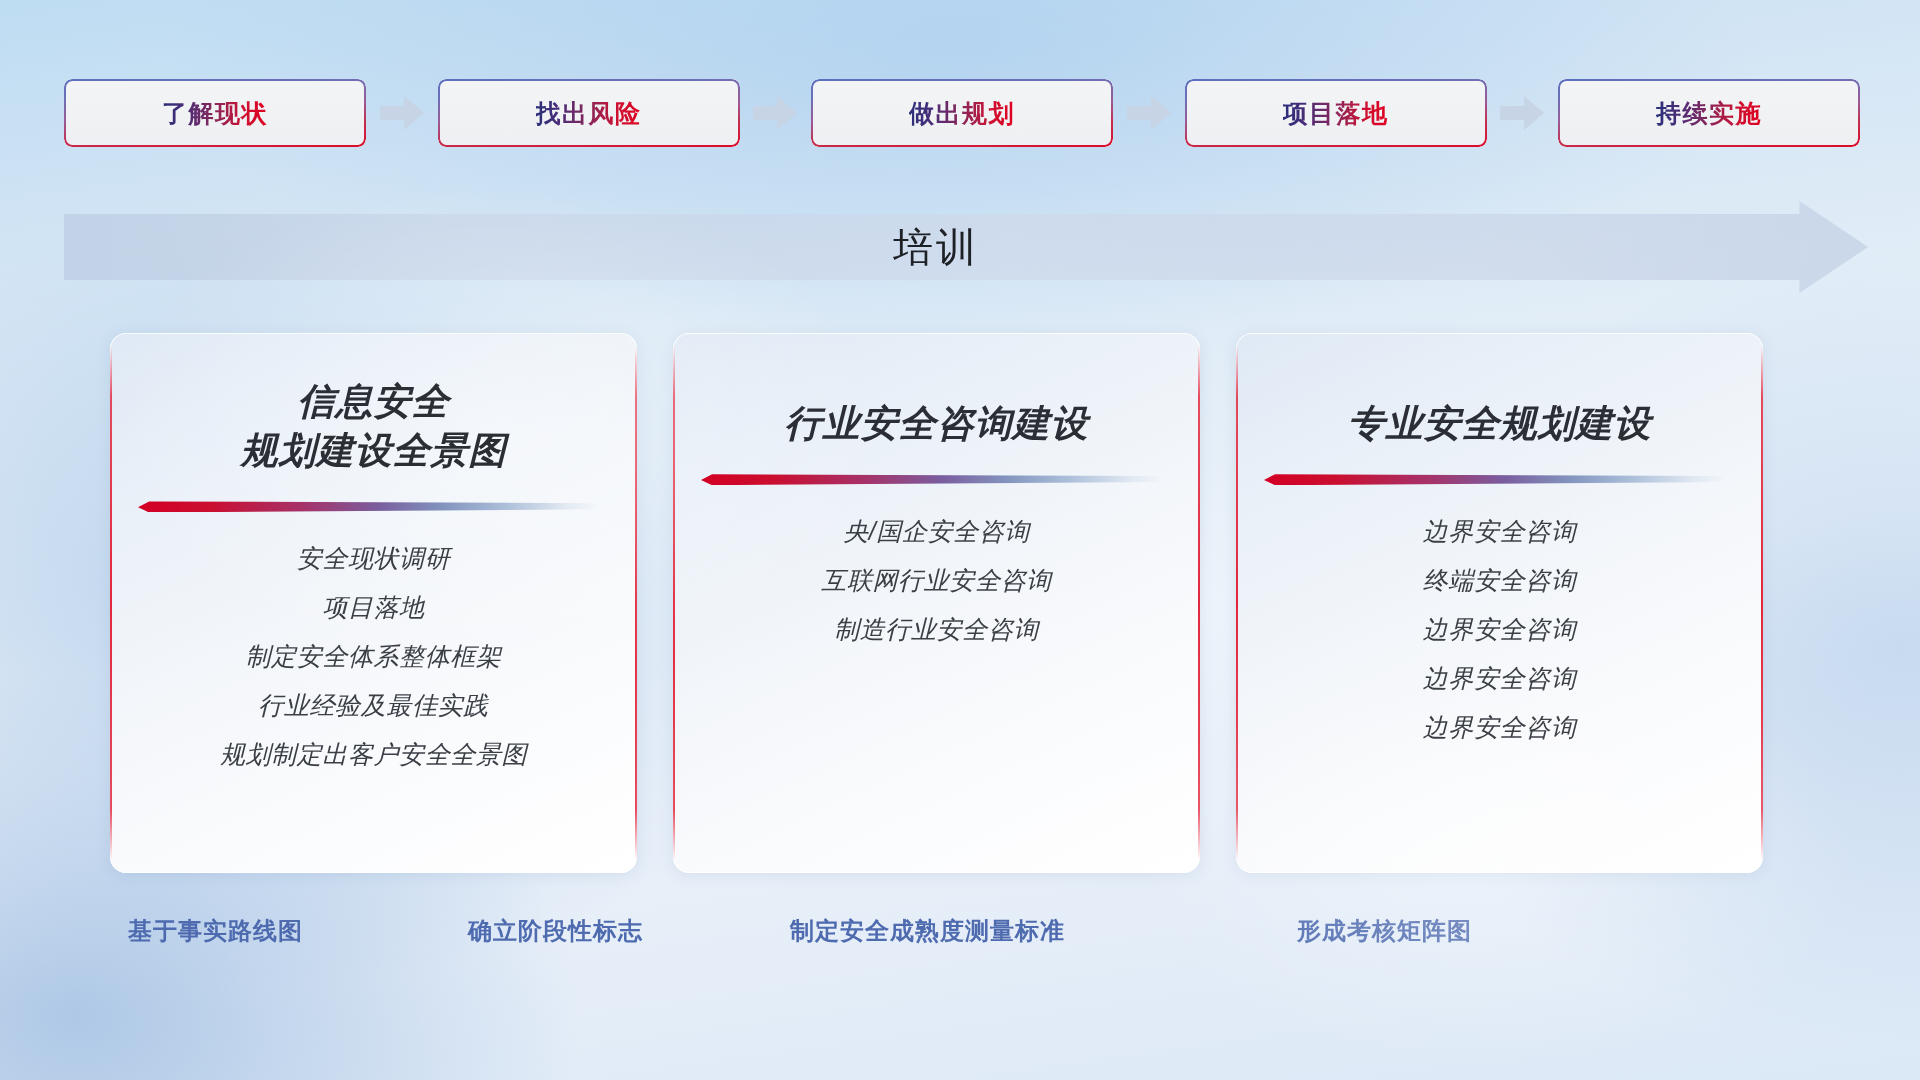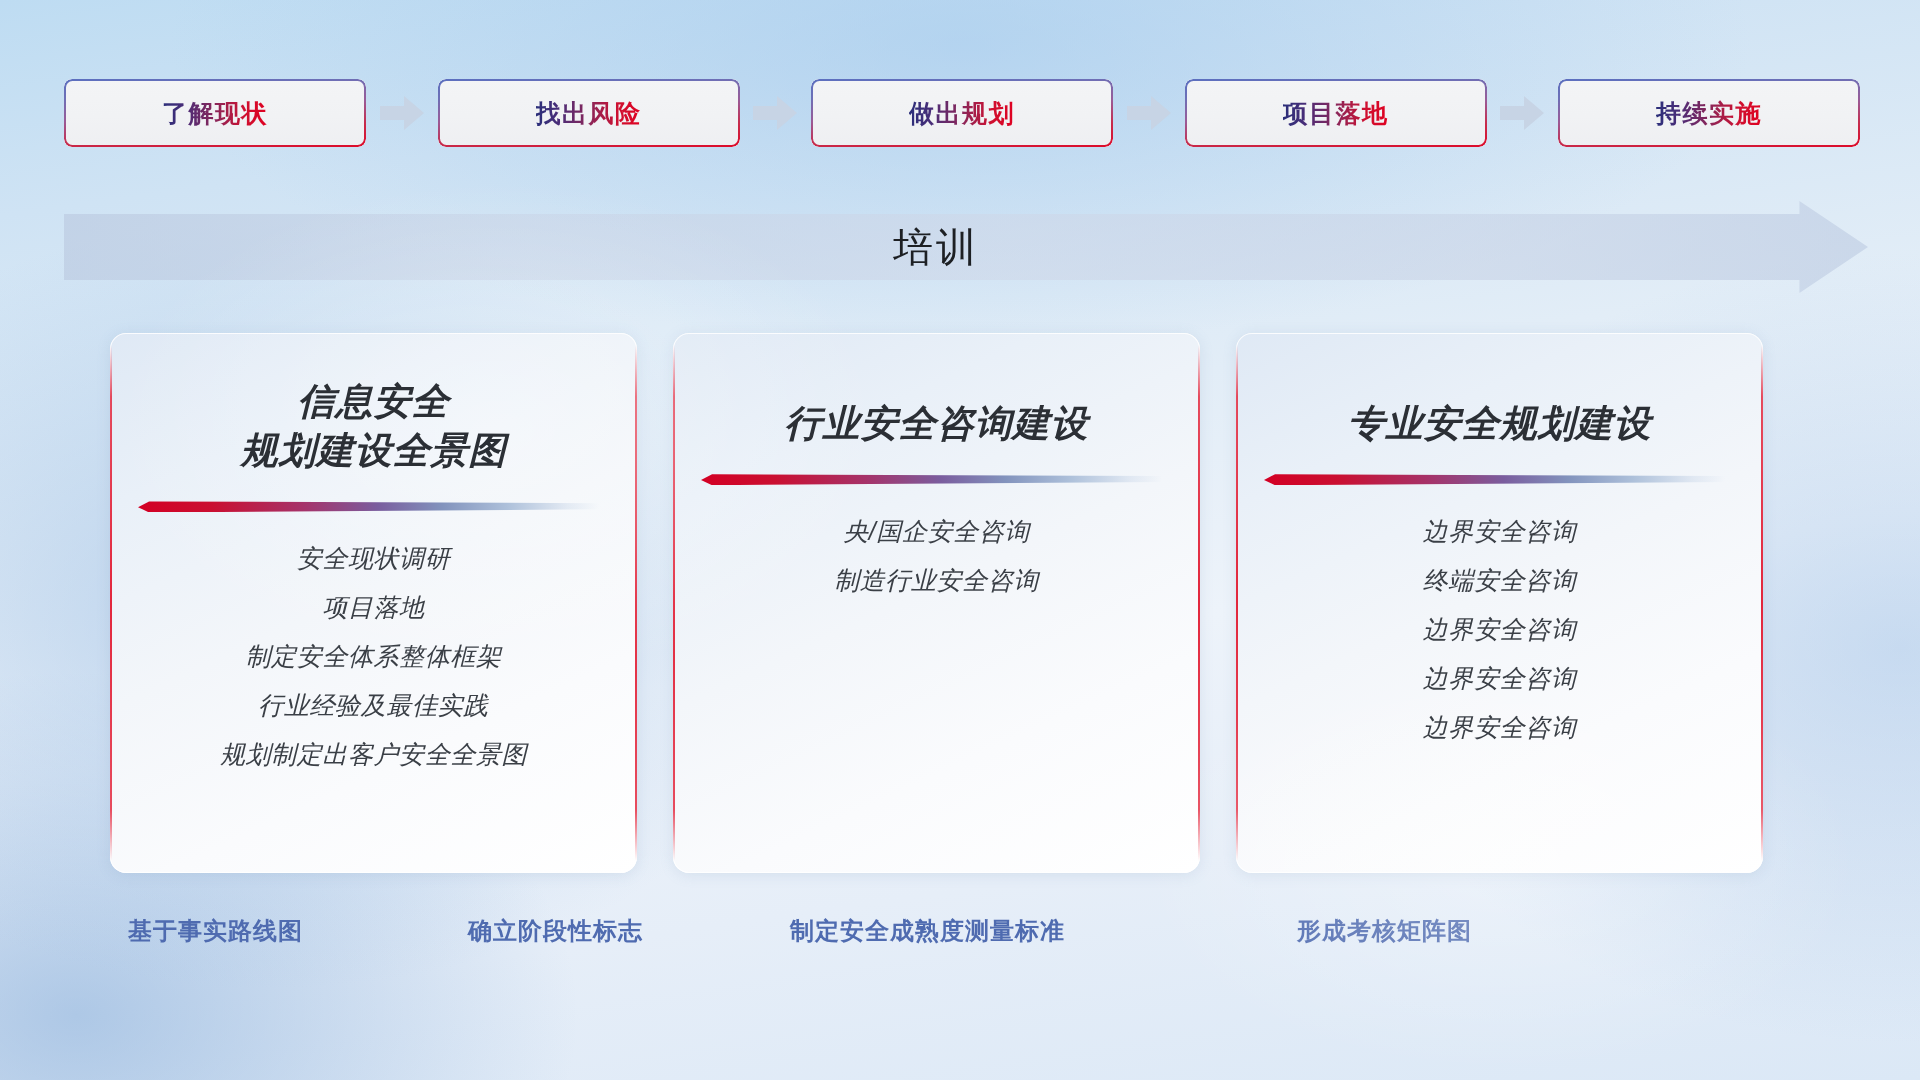--- a/index.html
+++ b/index.html
@@ -251,20 +251,21 @@
         </div>
       </div>
     </div>
 
     <div class="card">
       <div class="card-inner">
         <div class="card-title single">行业安全咨询建设</div>
         <div class="divider"></div>
         <div class="card-list">
           <div class="li">央/国企安全咨询</div>
+          <div class="li">互联网行业安全咨询</div>
           <div class="li">制造行业安全咨询</div>
         </div>
       </div>
     </div>
 
     <div class="card">
       <div class="card-inner">
         <div class="card-title single">专业安全规划建设</div>
         <div class="divider"></div>
         <div class="card-list">

